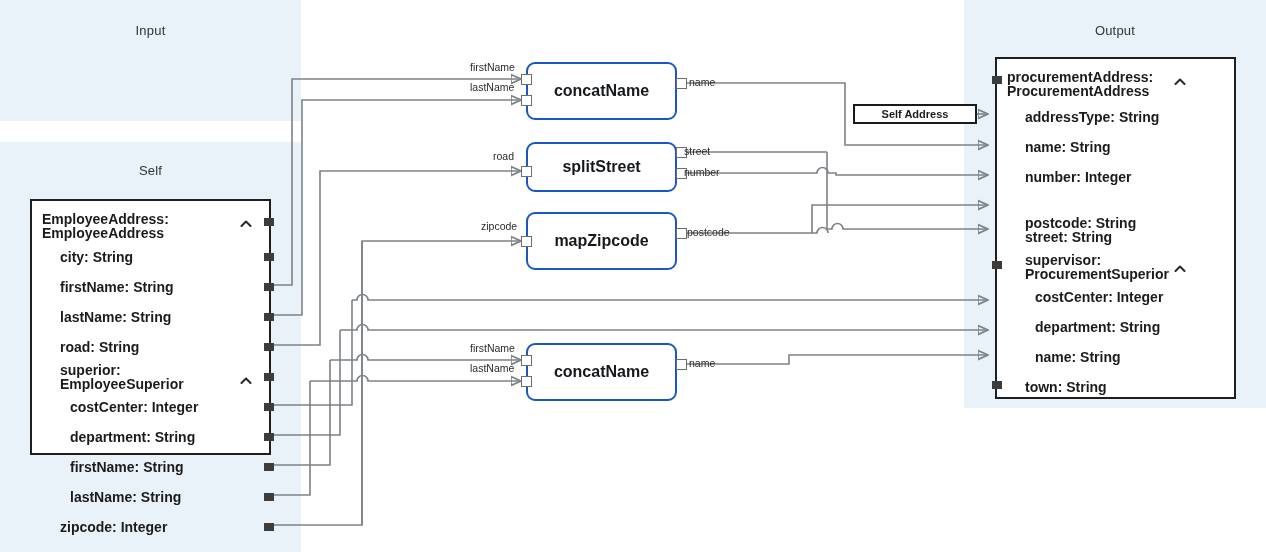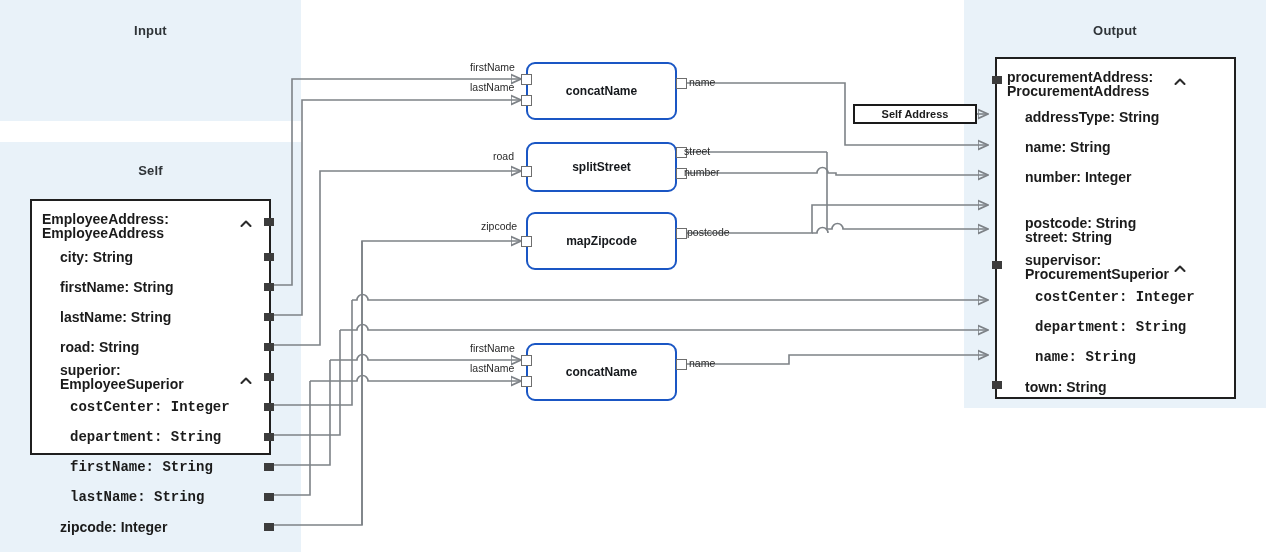--- a/index.html
+++ b/index.html
@@ -18,21 +18,21 @@
   
   .panel{
     position:absolute;
     background:#e9f2f9;
   }
   .panel-title{
     position:absolute;
     left:0;right:0;
     text-align:center;
     font-size:13px;
-    font-weight:bold;
+    font-weight:normal;
     color:#2f3438;
     letter-spacing:.2px;
   }
   #panel-input{left:0;top:0;width:301px;height:121px;}
   #panel-self{left:0;top:142px;width:301px;height:410px;}
   #panel-output{left:964px;top:0;width:302px;height:408px;}
 
   
   .entity{
     position:absolute;
@@ -47,21 +47,21 @@
     position:absolute;
     left:0;right:0;
     font-size:14px;
     font-weight:bold;
     color:#1b1b1b;
     white-space:pre-line;
     line-height:13.5px;
   }
   .field.lvl0{padding-left:10px;}
   .field.lvl1{padding-left:28px;}
-  .field.lvl2{padding-left:38px;font-family:Liberation Mono, monospace;}
+  .field.lvl2{padding-left:38px;}
 
   .chevron{
     position:absolute;
     width:14px;height:14px;
   }
   .chevron svg{display:block;}
 
   
   .port-sq{
     position:absolute;
@@ -74,21 +74,21 @@
     position:absolute;
     background:#ffffff;
     border:2px solid #1a56c4;
     border-radius:9px;
     box-sizing:border-box;
     display:flex;
     align-items:center;
     justify-content:center;
   }
   .fnode-label{
-    font-size:12px;
+    font-size:16px;
     font-weight:bold;
     color:#15181c;
   }
   .fport{
     position:absolute;
     width:11px;height:11px;
     background:#ffffff;
     border:1.5px solid #6e6e6e;
     box-sizing:border-box;
   }

